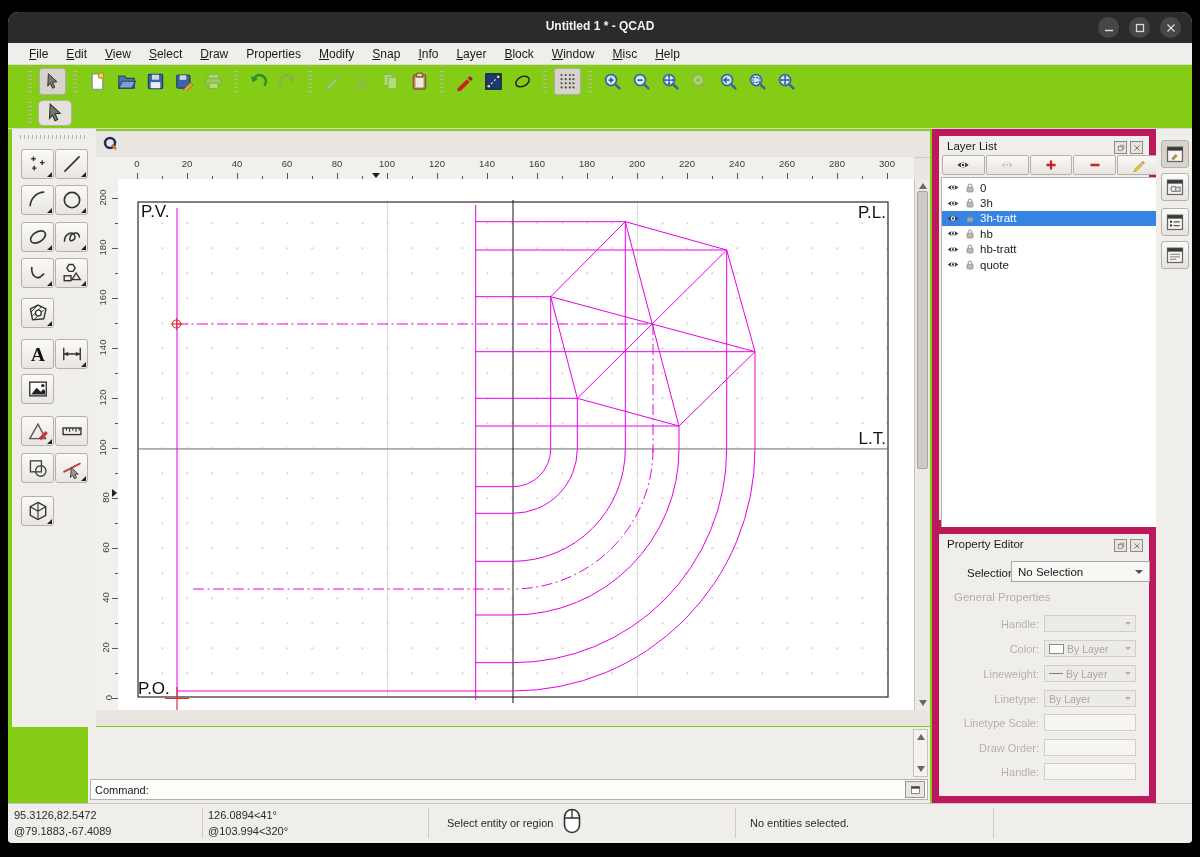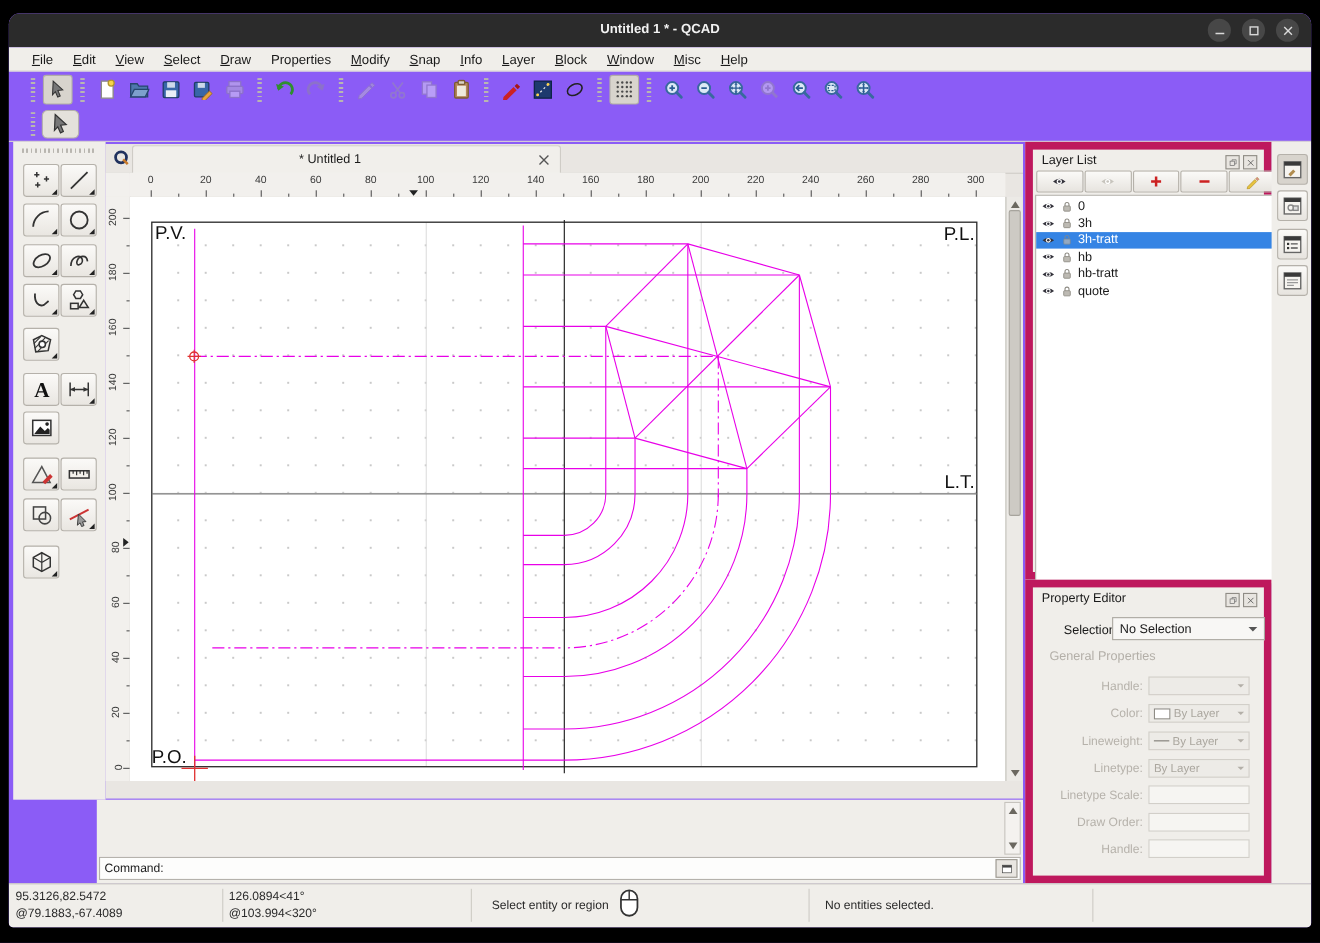--- a/index.html
+++ b/index.html
@@ -1,17 +1,17 @@
 <!DOCTYPE html>
 <html><head>
 <meta charset="utf-8">
 <style>
   html,body{margin:0;padding:0;width:1200px;height:857px;background:#000;
     font-family:"Liberation Sans",sans-serif;overflow:hidden;position:relative;}
-  .window{position:absolute;left:8px;top:12px;width:1184px;height:831px;background:#8b5cf6;
+  .window{position:absolute;left:8px;top:12px;width:1184px;height:831px;background:#84cc16;
     border-radius:10px 10px 4px 4px;overflow:hidden;}
   
   .titlebar{position:absolute;left:0;top:0;width:100%;height:31px;background:#2b2b2b;
     border-radius:10px 10px 0 0;}
   .titlebar .title{position:absolute;left:0;right:0;top:7px;text-align:center;color:#f2f2f2;
     font-size:12px;font-weight:bold;}
   .winbtn{position:absolute;top:5px;width:21px;height:21px;border-radius:50%;background:#474747;
     display:flex;align-items:center;justify-content:center;}
   .winbtn svg{width:10px;height:10px;}
   
@@ -457,26 +457,20 @@
         </div>
       </div>
   </div>
 
   <div class="canvas">
     <div class="tabbar">
       <div class="qlogo" id="qlogo"><svg viewBox="0 0 16 16" xmlns="http://www.w3.org/2000/svg">
             <circle cx="7.5" cy="7.5" r="5.3" fill="none" stroke="#20315e" stroke-width="2.7"></circle>
             <path d="M9.5 9.5L14 14" stroke="#c87a2a" stroke-width="2.5"></path>
           </svg></div>
-      <div class="tab">
-        <div class="tlabel">* Untitled 1</div>
-        <div class="tabclose" id="tabclose"><svg viewBox="0 0 16 16" xmlns="http://www.w3.org/2000/svg">
-              <path d="M3 3l10 10M13 3L3 13" stroke="#555" stroke-width="1.5"></path>
-            </svg></div>
-      </div>
     </div>
     <div class="corner"></div>
     <div class="hruler" id="hruler">
         <div class="htick" style="left: 19px; height: 6px;"></div>
         <div class="hlab" style="left: 19px;">0</div>
         <div class="htick" style="left: 44px; height: 3px;"></div>
         <div class="htick" style="left: 69px; height: 6px;"></div>
         <div class="hlab" style="left: 69px;">20</div>
         <div class="htick" style="left: 94px; height: 3px;"></div>
         <div class="htick" style="left: 119px; height: 6px;"></div>

